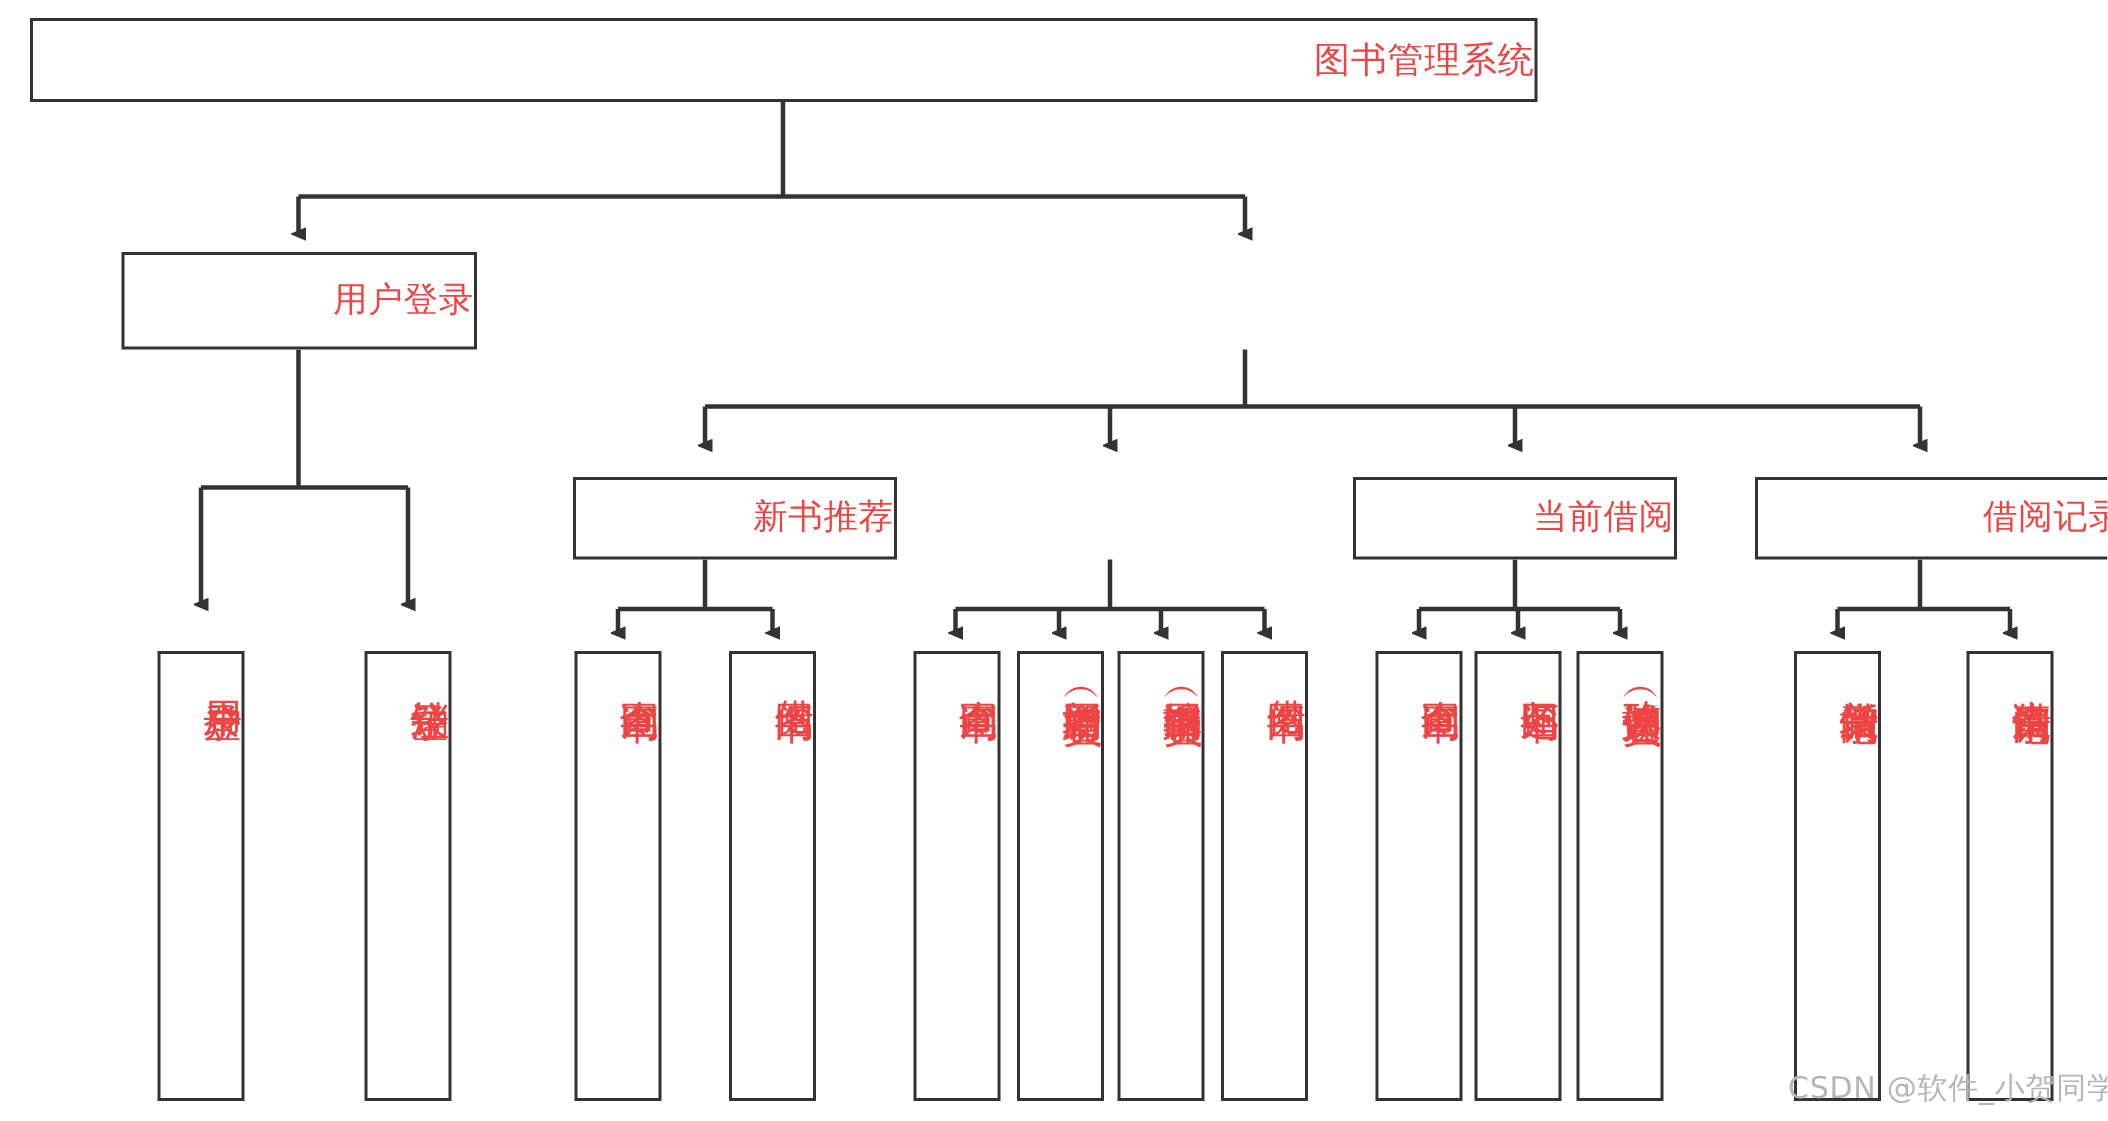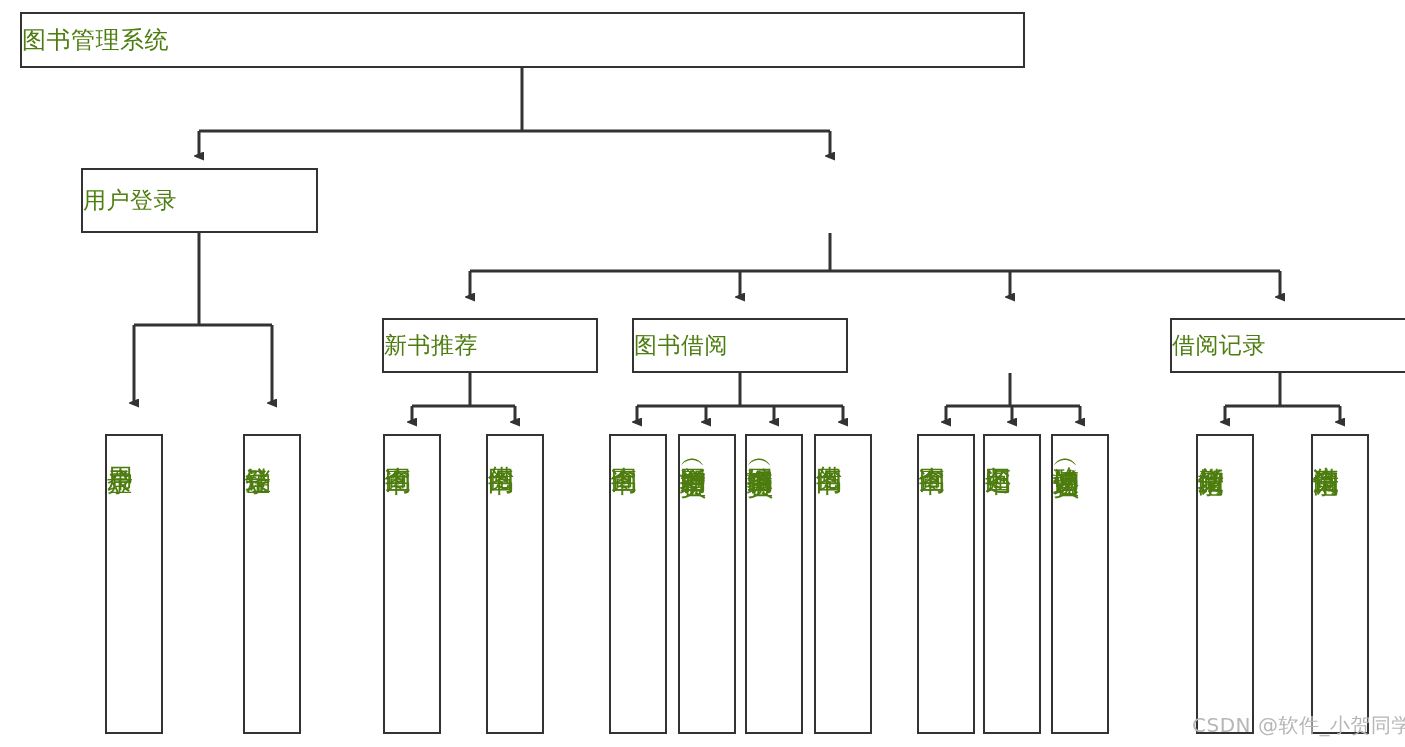--- a/index.html
+++ b/index.html
@@ -25,22 +25,22 @@
     height: 747px;
     pointer-events: none;
   }
   .node {
     position: absolute;
     box-sizing: border-box;
     background: #ffffff;
     border: 2px solid #333333;
     display: flex;
     align-items: center;
-    justify-content: flex-start;
-    color: #4d7c0f;
+    justify-content: flex-end;
+    color: #ef4444;
   }
   .node .lbl {
     display: block;
     text-align: center;
     line-height: 1.18;
   }
   .node.h .lbl {
     font-size: 23px;
     letter-spacing: 0.5px;
   }
@@ -127,22 +127,22 @@
     <span class="lbl">图书管理系统</span>
   </div>
 
   <div class="node h" style="left:81px; top:168px; width:237px; height:65px;">
     <span class="lbl">用户登录</span>
   </div>
 
   <div class="node h" style="left:362px; top:318px; width:216px; height:55px;margin-left:20px;">
     <span class="lbl">新书推荐</span>
   </div>
-  <div class="node h" style="left:632px; top:318px; width:216px; height:55px;">
-    <span class="lbl">图书借阅</span>
+  <div class="node h" style="left:902px; top:318px; width:216px; height:55px;">
+    <span class="lbl">当前借阅</span>
   </div>
   <div class="node h" style="left:1170px; top:318px; width:248px; height:55px;">
     <span class="lbl">借阅记录</span>
   </div>
 
   <div class="node v" style="left:105px; top:434px; width:58px; height:300px;">
     <span class="lbl">用户登录</span>
   </div>
   <div class="node v" style="left:243px; top:434px; width:58px; height:300px;">
     <span class="lbl">注销登录</span>

